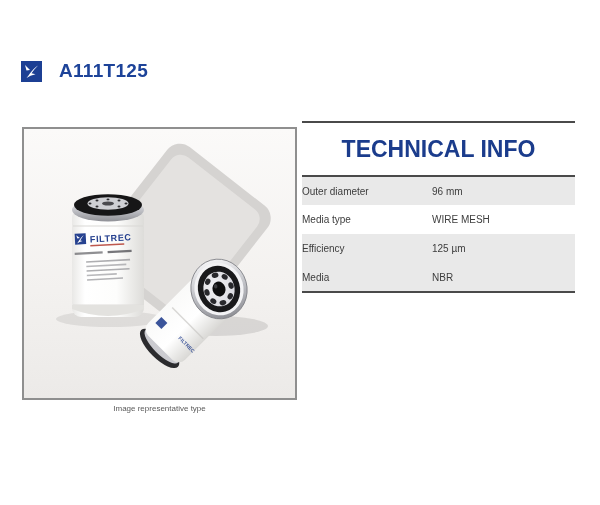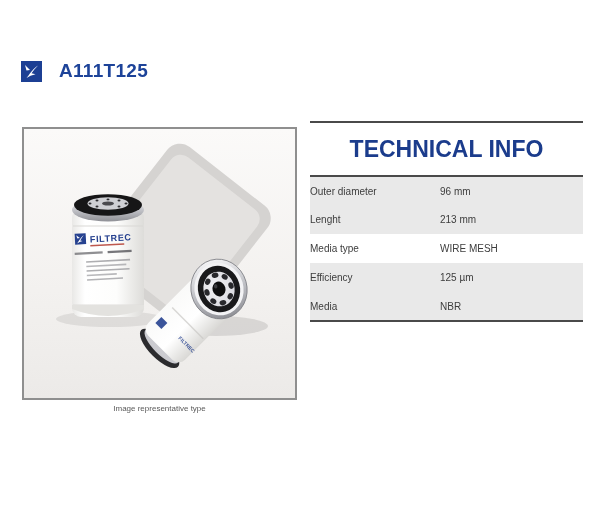--- a/index.html
+++ b/index.html
@@ -30,21 +30,21 @@
     background: #fff;
   }
   .image-frame svg { display: block; width: 271px; height: 269px; }
   .image-caption {
     position: absolute; left: 22px; top: 404px; width: 275px;
     text-align: center; font-size: 8px; color: #5a5a5a;
   }
 
   
   .tech-panel {
-    position: absolute; left: 310px; top: 121px; width: 273px;
+    position: absolute; left: 302px; top: 121px; width: 273px;
   }
   .tech-rule-top { border-top: 2px solid #4a4a4a; }
   .tech-title {
     text-align: center; color: #1b3c8c;
     font-size: 23px; font-weight: 700;
     padding: 13px 0 12px 0;
   }
   table.tech-table {
     width: 100%; border-collapse: collapse;
     border-top: 2px solid #4a4a4a;
@@ -181,24 +181,20 @@
 
 <div class="tech-panel">
   <div class="tech-rule-top"></div>
   <div class="tech-title">TECHNICAL INFO</div>
   <table class="tech-table">
     <tbody>
       <tr class="shaded">
         <td class="cell-label">Outer diameter</td>
         <td class="cell-value">96 mm</td>
       </tr>
-      <tr class="shaded">
-        <td class="cell-label">Lenght</td>
-        <td class="cell-value">213 mm</td>
-      </tr>
       <tr class="plain">
         <td class="cell-label">Media type</td>
         <td class="cell-value">WIRE MESH</td>
       </tr>
       <tr class="shaded">
         <td class="cell-label">Efficiency</td>
         <td class="cell-value">125 µm</td>
       </tr>
       <tr class="shaded">
         <td class="cell-label">Media</td>

